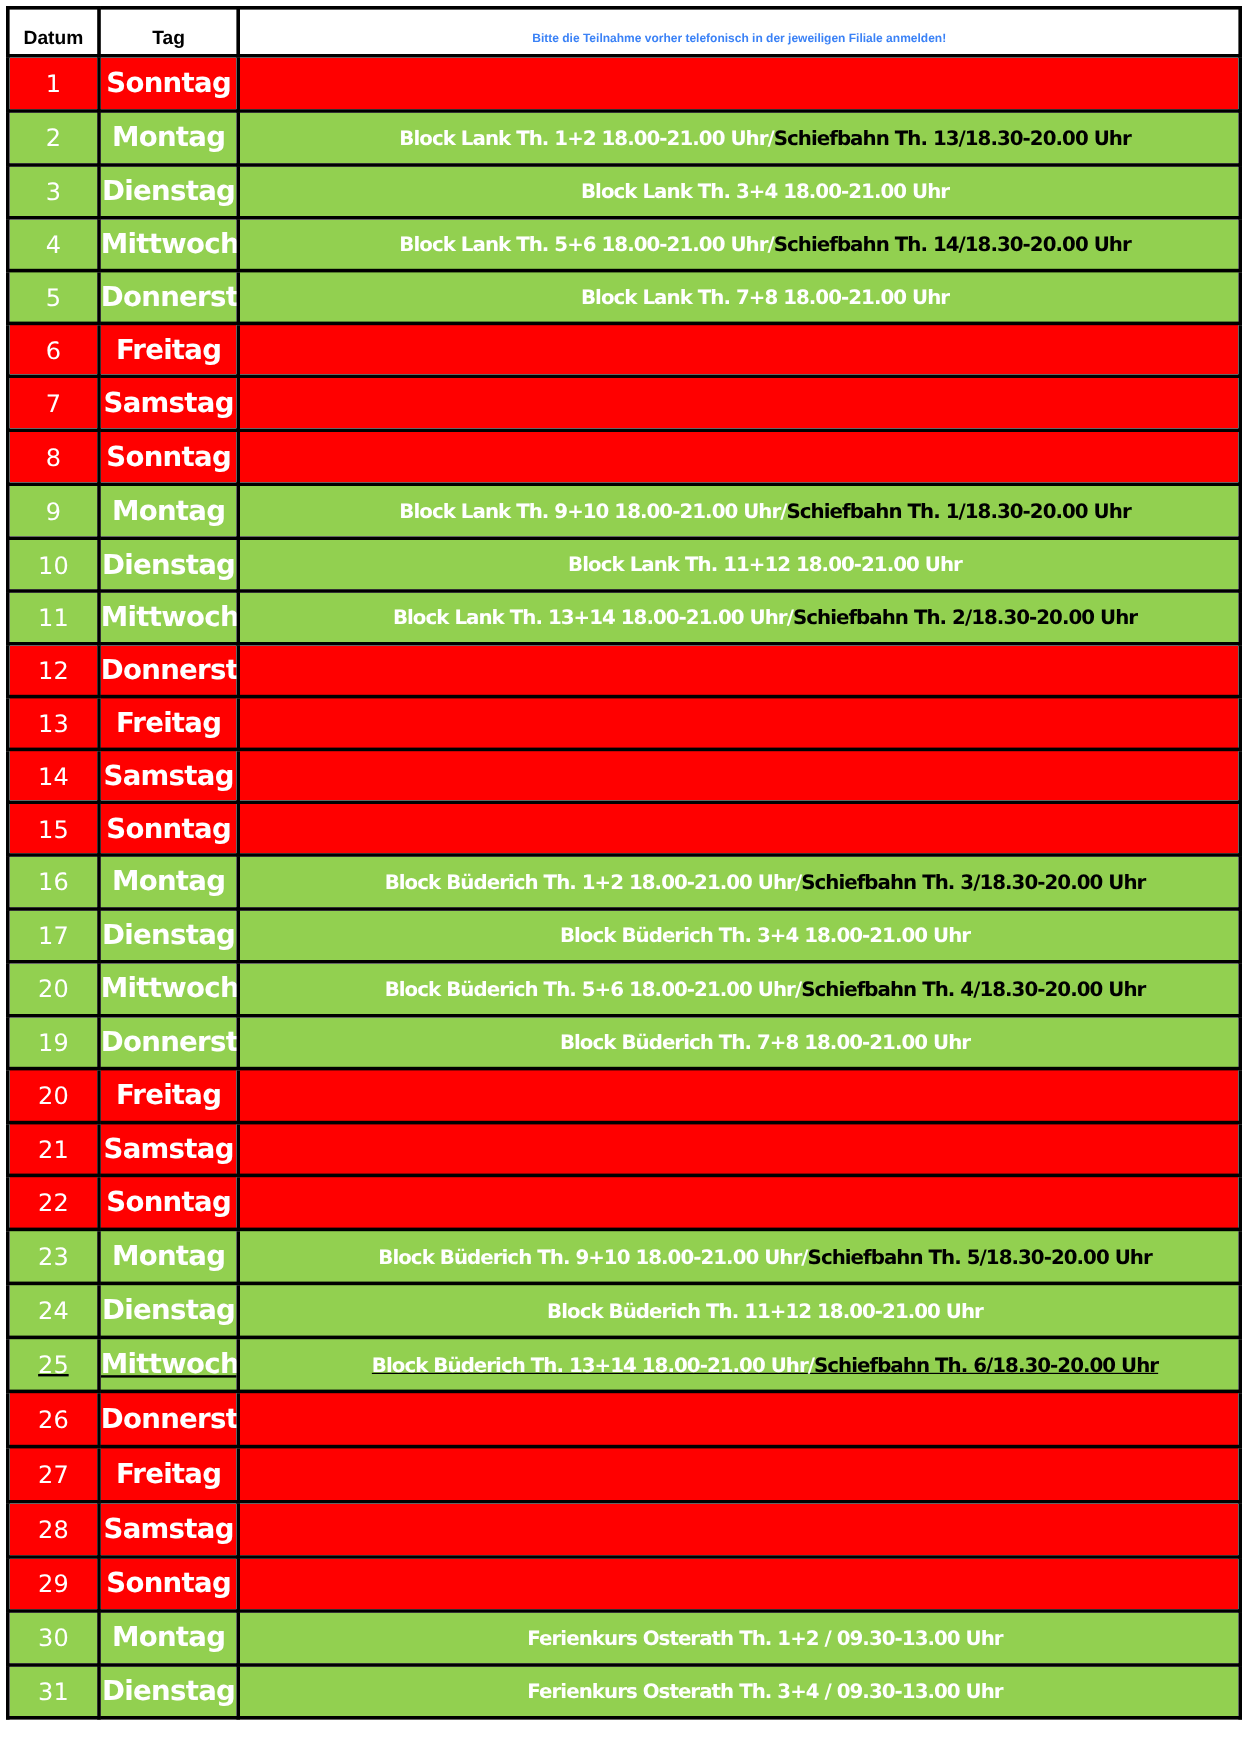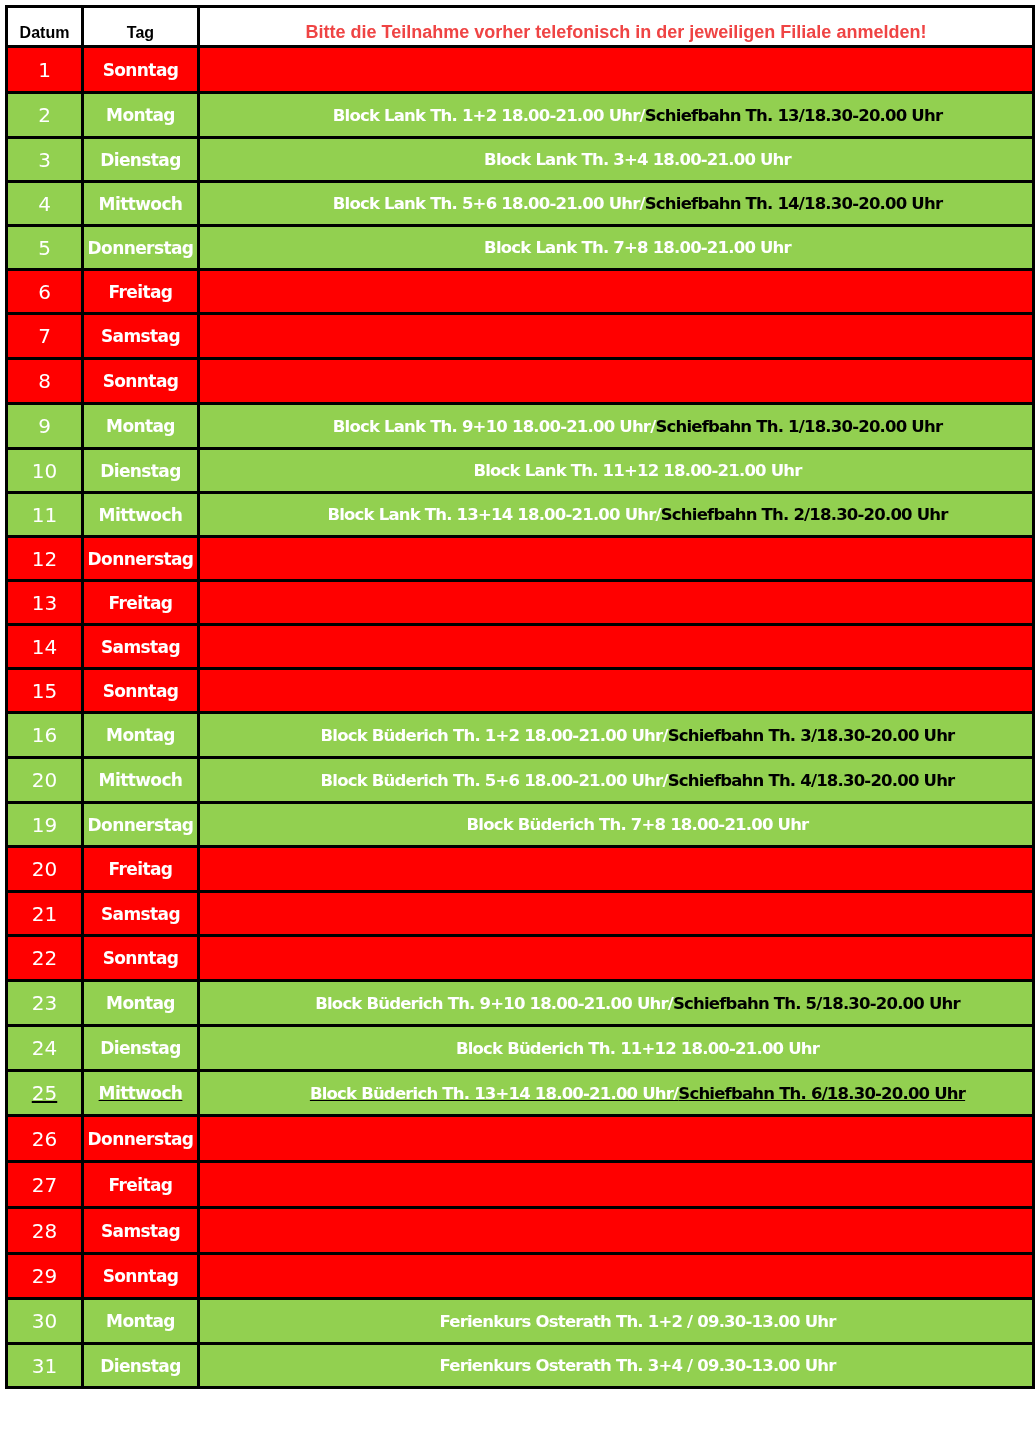--- a/index.html
+++ b/index.html
@@ -21,31 +21,31 @@
   .sheet th {
     background: #ffffff;
     height: 40px;
     font-family: "Liberation Sans", sans-serif;
     font-weight: bold;
     font-size: 16px;
     color: #000;
     padding-top: 12px;
     box-sizing: border-box;
   }
-  .sheet th.notice { color: #ef4444; font-size: 18px; }
+  .sheet th.notice { color: #3b82f6; font-size: 10px; }
   .sheet td {
     font-family: "DejaVu Sans", sans-serif;
     font-weight: bold;
     color: #ffffff;
     height: 40px;
     font-size: 17px;
     letter-spacing: -0.6px;
   }
   .sheet td.date { font-weight: normal; font-size: 20px; letter-spacing: 0; }
-  .sheet td.day { font-size: 17px; }
+  .sheet td.day { font-size: 23px; }
   .sheet td.event { font-size: 16.5px; letter-spacing: -0.8px; padding-left: 43px; }
   tr.off td { background: #ff0000; }
   tr.on td { background: #92d050; }
   .dark { color: #000000; }
   .col-date { width: 76px; }
   .col-day { width: 116px; }
 </style>
 </head>
 <body>
 
@@ -136,20 +136,25 @@
       <tr class="off" style="height: 44px;">
         <td class="date">15</td>
         <td class="day">Sonntag</td>
         <td class="event"><span></span><span class="dark"></span></td>
       </tr>
       <tr class="on" style="height: 45px;">
         <td class="date">16</td>
         <td class="day">Montag</td>
         <td class="event"><span>Block Büderich Th. 1+2 18.00-21.00 Uhr/</span><span class="dark">Schiefbahn Th. 3/18.30-20.00 Uhr</span></td>
       </tr>
+      <tr class="on" style="height: 44px;">
+        <td class="date">17</td>
+        <td class="day">Dienstag</td>
+        <td class="event"><span>Block Büderich Th. 3+4 18.00-21.00 Uhr</span><span class="dark"></span></td>
+      </tr>
       <tr class="on" style="height: 45px;">
         <td class="date">20</td>
         <td class="day">Mittwoch</td>
         <td class="event"><span>Block Büderich Th. 5+6 18.00-21.00 Uhr/</span><span class="dark">Schiefbahn Th. 4/18.30-20.00 Uhr</span></td>
       </tr>
       <tr class="on" style="height: 44px;">
         <td class="date">19</td>
         <td class="day">Donnerstag</td>
         <td class="event"><span>Block Büderich Th. 7+8  18.00-21.00 Uhr</span><span class="dark"></span></td>
       </tr>

